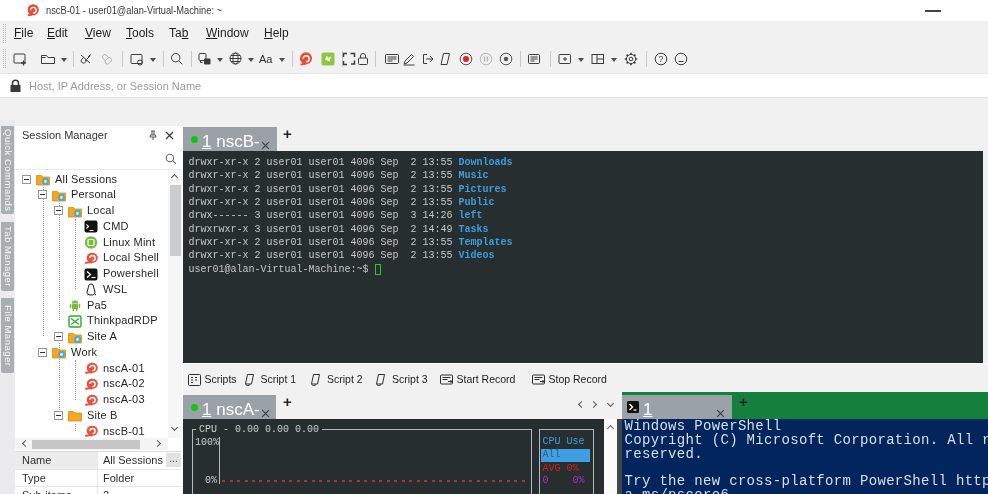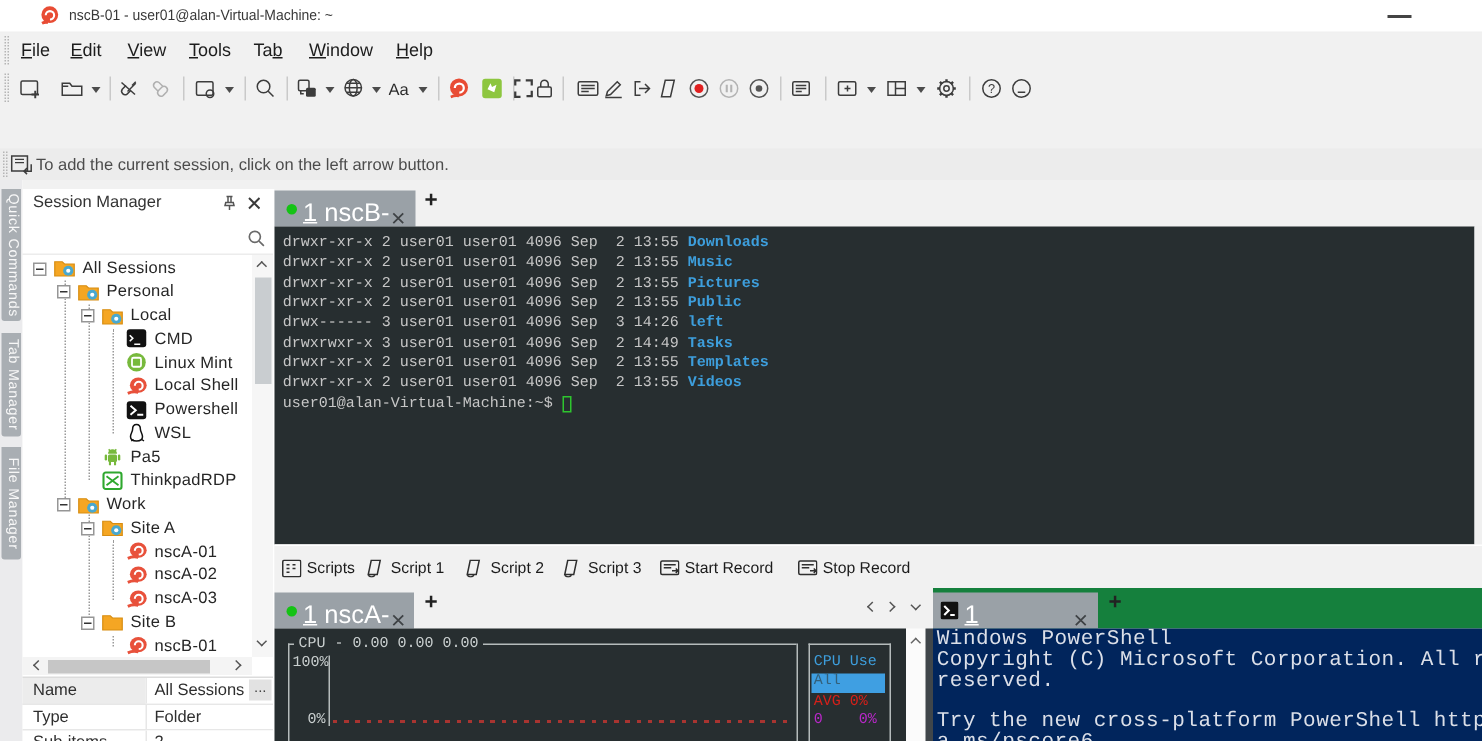--- a/index.html
+++ b/index.html
@@ -226,30 +226,28 @@
       <div class="ti" style="left: 652.6px;"><svg width="16" height="16">
           <circle cx="8" cy="8" r="5.8" stroke="#3c3c3c" fill="none"></circle>
           <text x="5.6" y="11" font-size="8.5" font-family="Liberation Sans" fill="#3c3c3c">?</text>
         </svg></div>
       <div class="ti" style="left: 672.7px;"><svg width="16" height="16">
           <circle cx="8" cy="8" r="5.8" stroke="#3c3c3c" fill="none"></circle>
           <path d="M5.5 10.5h5" stroke="#3c3c3c"></path>
         </svg></div>
     </div>
 
-
-  <div id="info" class="abs">
-    <div class="grip abs" style="left:2px;top:2px;height:17px"></div>
-      <svg class="abs" style="left:7px;top:4px" width="15" height="14" viewBox="0 0 15 14">
-        <rect x="0.8" y="1" width="10.5" height="10" stroke="#3c3c3c" fill="none"></rect>
-        <path d="M3 3.2h6M3 5.4h6" stroke="#3c3c3c" stroke-width=".9"></path>
-        <path d="M13.8 6.5v4.6h-4.6m1.8-2l-2 2 2 2" stroke="#3c3c3c" fill="none"></path>
+  <div id="addr" class="abs">
+    <svg class="abs" style="left:9px;top:5px" width="13" height="14" viewBox="0 0 13 14">
+        <rect x="1.5" y="6" width="10" height="7" fill="#3a3a3a"></rect>
+        <path d="M3.5 6V4.2a3 3 0 0 1 6 0V6" stroke="#3a3a3a" stroke-width="1.6" fill="none"></path>
       </svg>
-    <div class="abs t">To add the current session, click on the left arrow button.</div>
+    <div class="abs ph">Host, IP Address, or Session Name</div>
   </div>
+
 
   <div id="strip" class="abs">
     <div class="vtab" style="top:6px;height:88px">Quick Commands</div>
     <div class="vtab" style="top:102px;height:69px">Tab Manager</div>
     <div class="vtab" style="top:178px;height:75px">File Manager</div>
   </div>
 
   <div id="panel" class="abs">
     <div id="phead" class="abs">Session Manager</div>
     <svg class="abs" style="left:133px;top:4px" width="10" height="11" viewBox="0 0 10 11">
@@ -347,40 +345,40 @@
           <div class="lbl" style="left:72px">Pa5</div>
         </div>
         <div class="trow">
           <div class="ticon" style="left:53px"><svg width="14" height="13">
               <rect x="1" y="1" width="12" height="11" rx="1.5" fill="#fff" stroke="#2ea82e" stroke-width="1.4"></rect>
               <path d="M3 3.5l8 6m0-6l-8 6" stroke="#2ea82e" stroke-width="1.2"></path>
             </svg></div>
           <div class="lbl" style="left:72px">ThinkpadRDP</div>
         </div>
         <div class="trow">
+          <div class="eb" style="left:39px">
+            <i></i>
+          </div>
+          <div class="ticon" style="left:53px"><svg width="14" height="13">
+              <path d="M0.5 2.5h5l1.5 1.5h6.5v8h-13z" fill="#f5a623" stroke="#d78d12" stroke-width=".8"></path>
+              <circle cx="9.5" cy="8.5" r="3.4" fill="#49a8cf"></circle>
+              <circle cx="9.5" cy="8.5" r="1.4" fill="#fff"></circle>
+            </svg></div>
+          <div class="lbl" style="left:72px">Site A</div>
+        </div>
+        <div class="trow">
           <div class="eb" style="left:23px">
             <i></i>
           </div>
           <div class="ticon" style="left:37px"><svg width="14" height="13">
               <path d="M0.5 2.5h5l1.5 1.5h6.5v8h-13z" fill="#f5a623" stroke="#d78d12" stroke-width=".8"></path>
               <circle cx="9.5" cy="8.5" r="3.4" fill="#49a8cf"></circle>
               <circle cx="9.5" cy="8.5" r="1.4" fill="#fff"></circle>
             </svg></div>
           <div class="lbl" style="left:56px">Work</div>
-        </div>
-        <div class="trow">
-          <div class="eb" style="left:39px">
-            <i></i>
-          </div>
-          <div class="ticon" style="left:53px"><svg width="14" height="13">
-              <path d="M0.5 2.5h5l1.5 1.5h6.5v8h-13z" fill="#f5a623" stroke="#d78d12" stroke-width=".8"></path>
-              <circle cx="9.5" cy="8.5" r="3.4" fill="#49a8cf"></circle>
-              <circle cx="9.5" cy="8.5" r="1.4" fill="#fff"></circle>
-            </svg></div>
-          <div class="lbl" style="left:72px">Site A</div>
         </div>
         <div class="trow">
           <div class="ticon" style="left:69px"><svg width="15" height="13">
               <ellipse cx="8.2" cy="5.8" rx="5.6" ry="5.1" fill="#e8513b"></ellipse>
               <path d="M5.9 6.1a2.6 2.6 0 1 1 2.6 2.6" stroke="#fff" stroke-width="1.4" fill="none"></path>
               <path d="M1.2 11.2q3.5-1.6 7-.7" stroke="#e8513b" stroke-width="2" fill="none"></path>
             </svg></div>
           <div class="lbl" style="left:88px">nscA-01</div>
         </div>
         <div class="trow">

